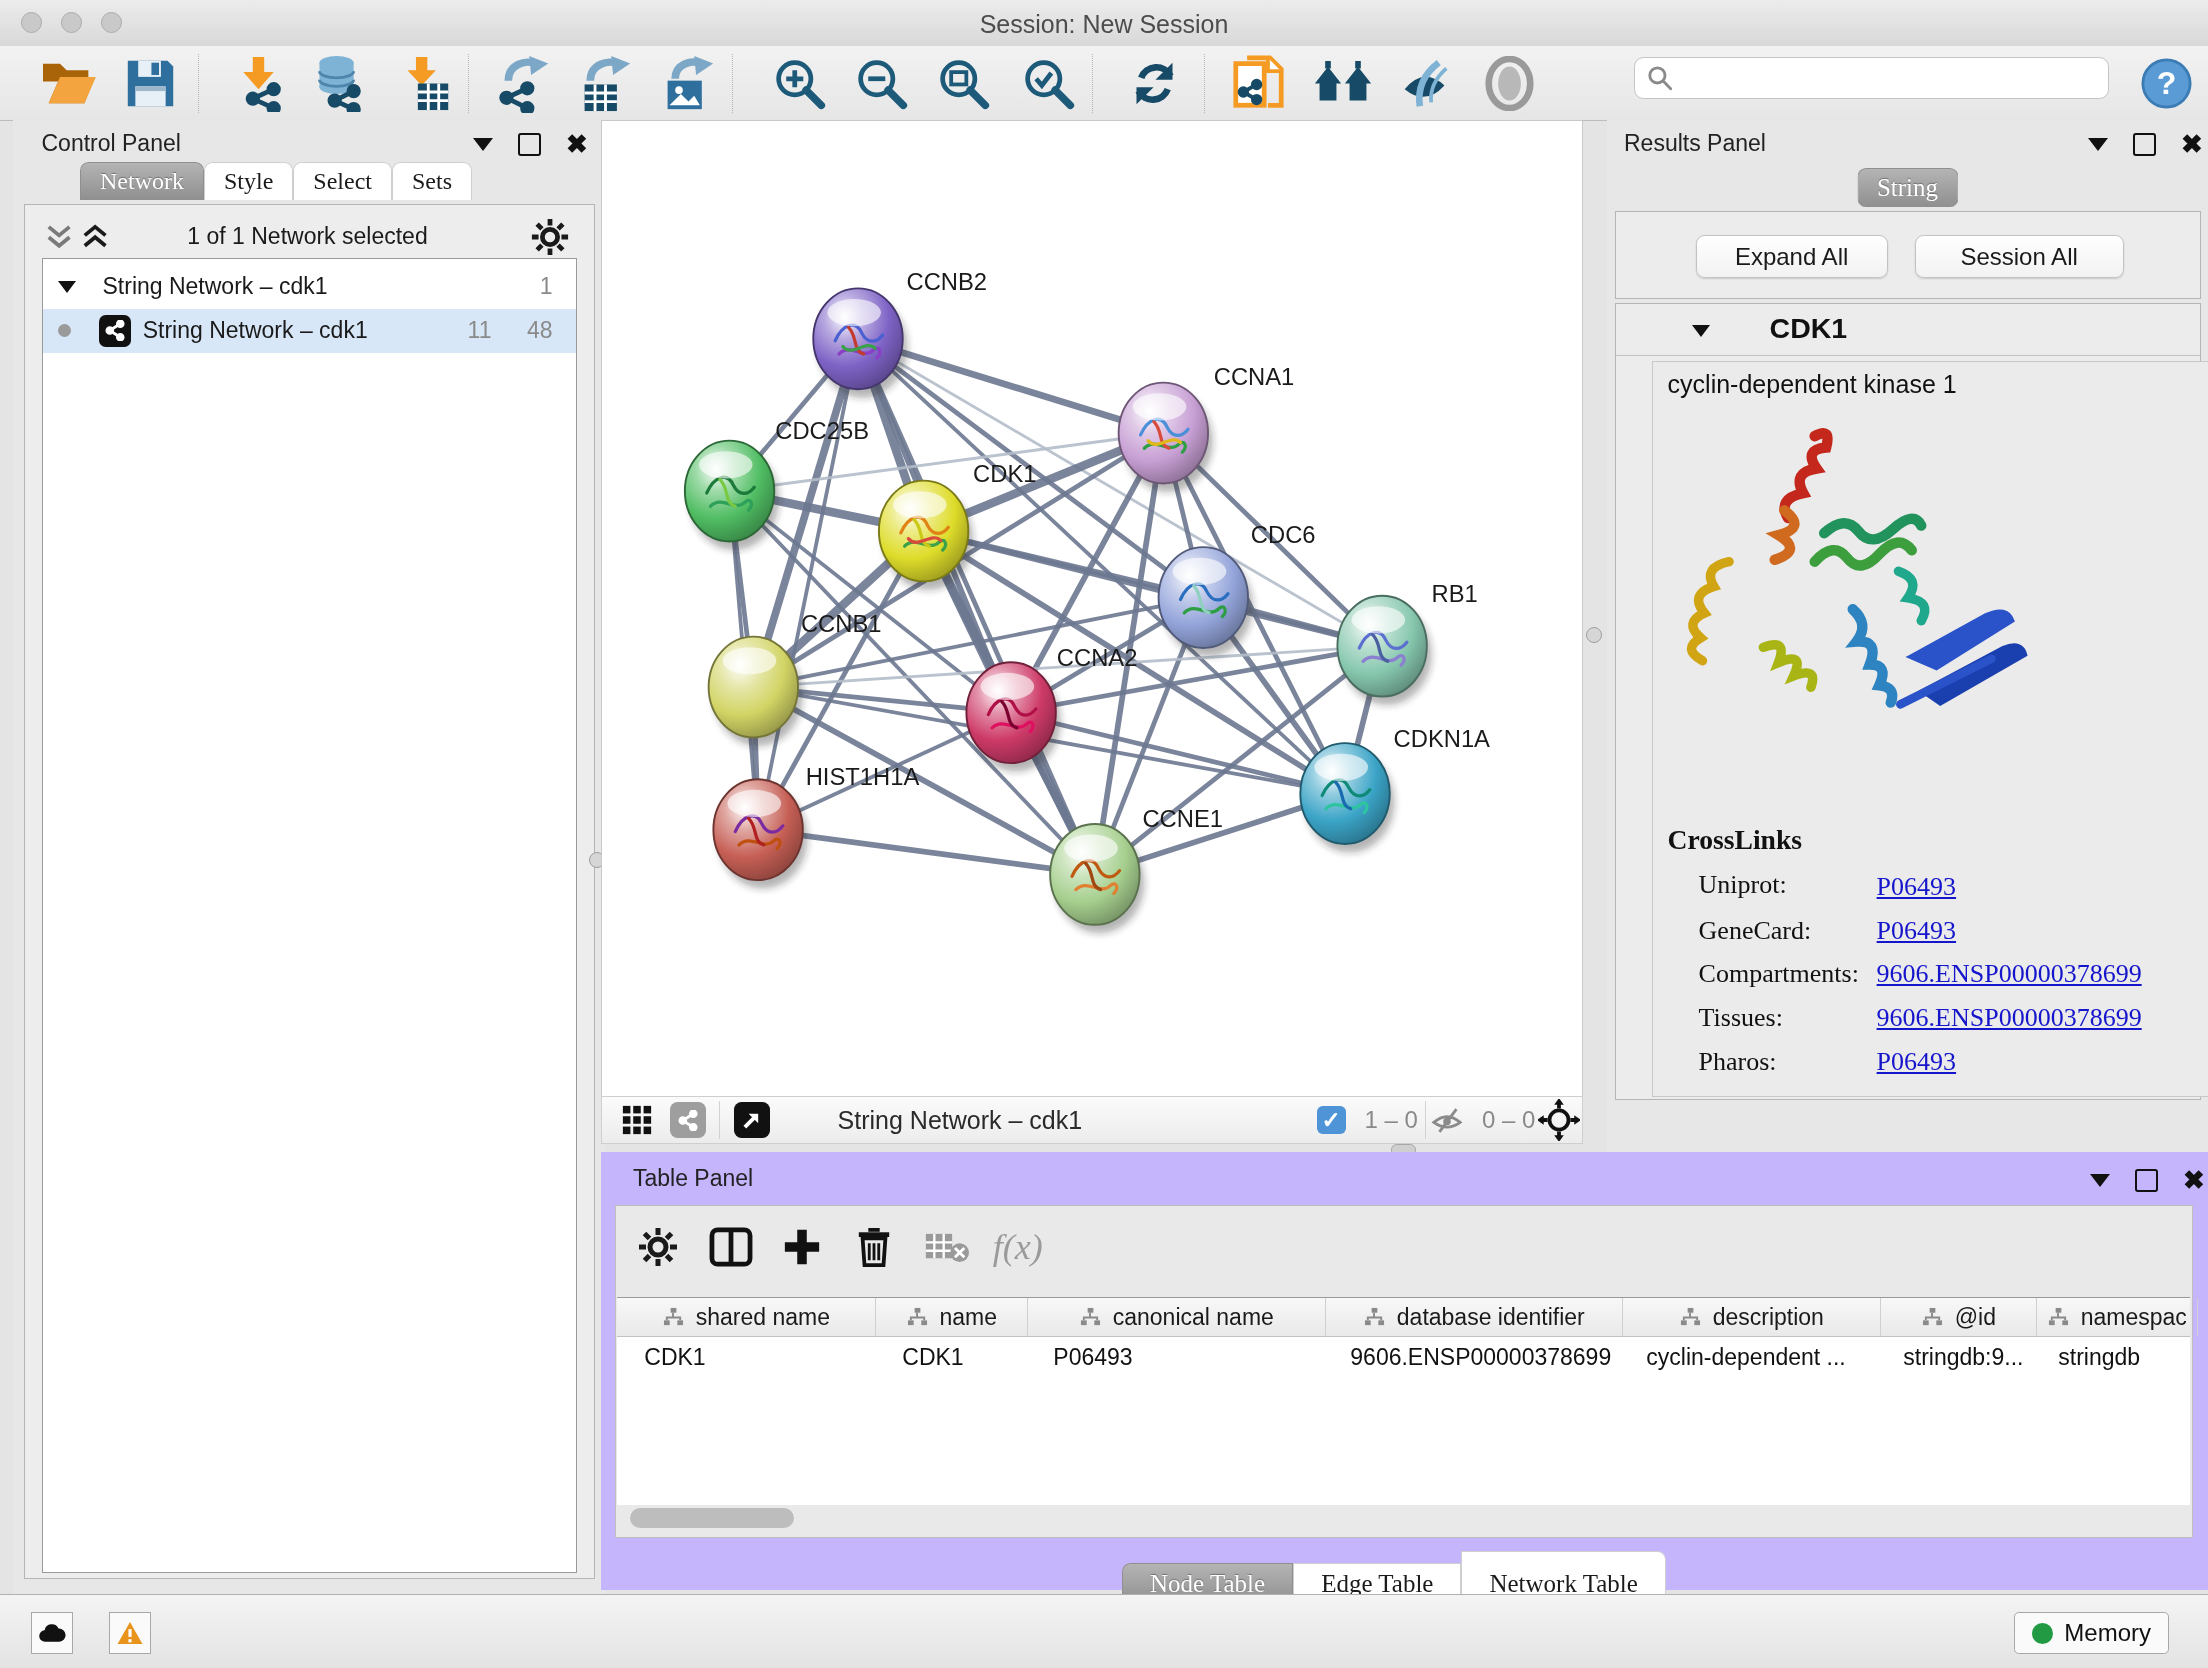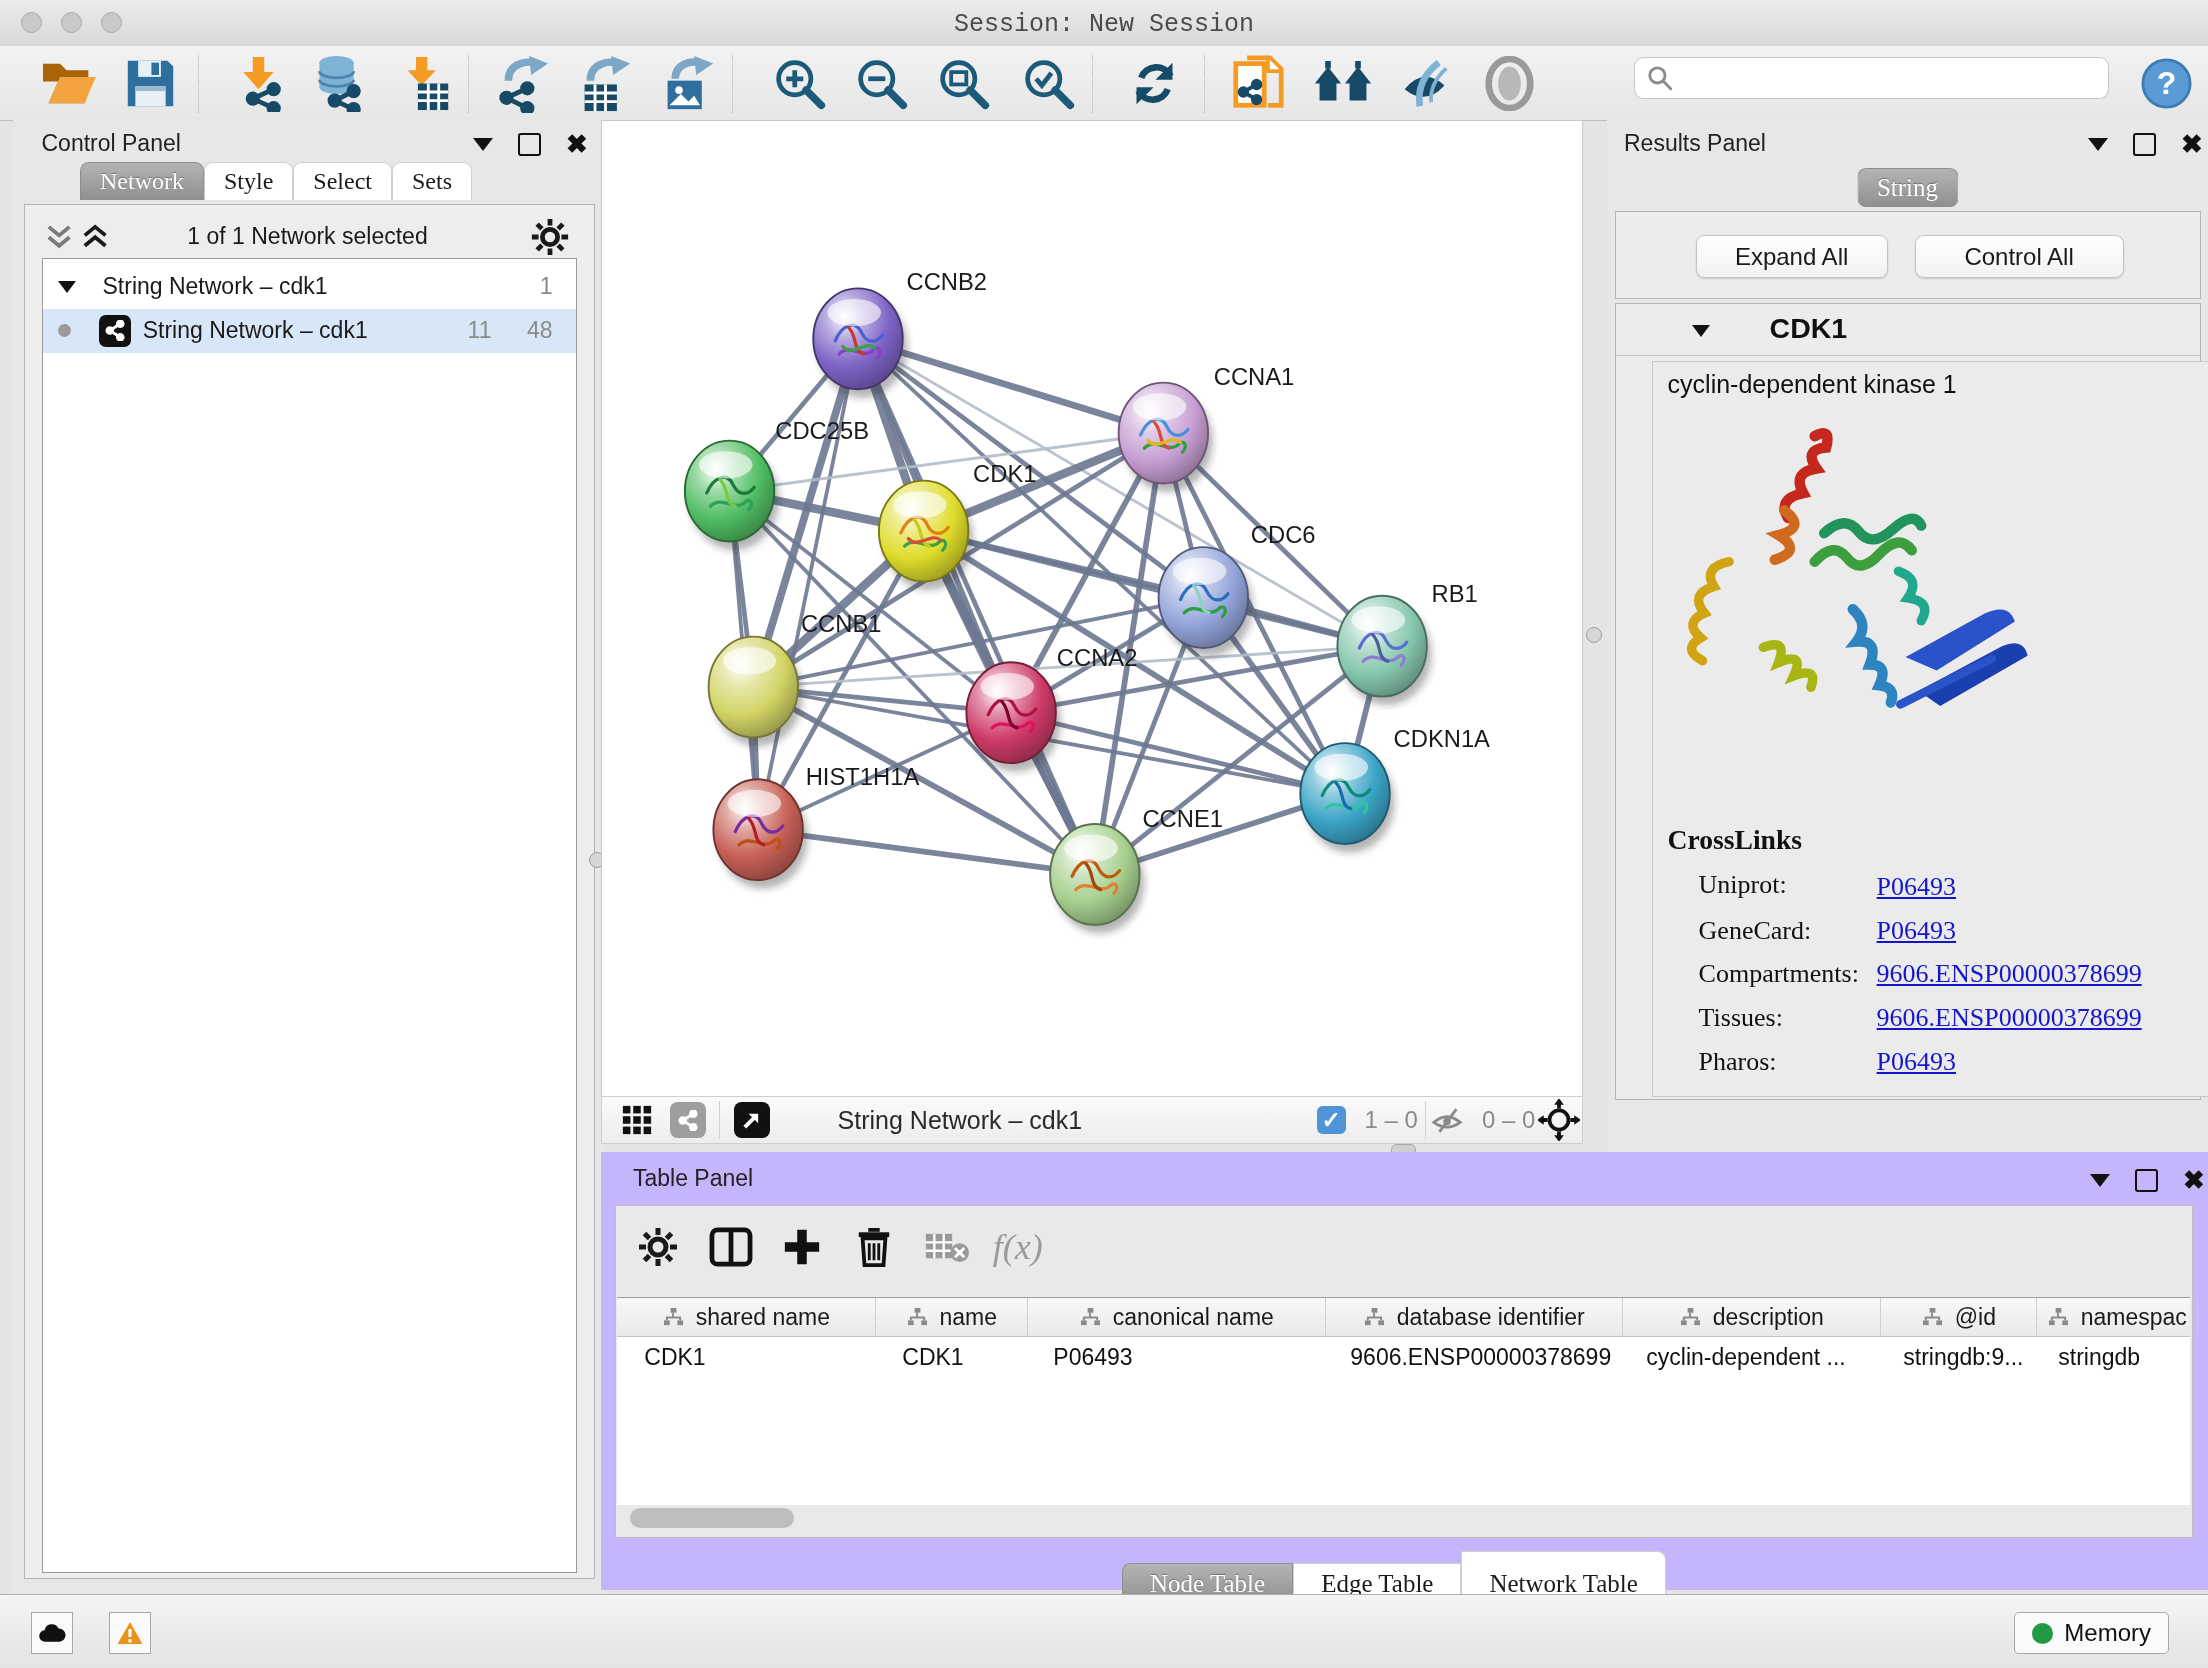--- a/index.html
+++ b/index.html
@@ -1,21 +1,21 @@
 <!DOCTYPE html>
 <html style="font-size:15px"><head>
 <meta charset="utf-8">
 <style>
   html,body{margin:0;padding:0;background:#cfcfcf;}
   #app{position:relative;width:2208px;height:1668px;background:#e4e4e4;font-family:"Liberation Sans",sans-serif;overflow:hidden;}
   .abs{position:absolute;}
   
   #titlebar{left:0;top:0;width:2208px;height:46px;background:linear-gradient(#ececec,#d8d8d8);border-bottom:1px solid #b0b0b0;}
   .tl{width:19px;height:19px;border-radius:50%;background:#c9c9c9;border:1px solid #ababab;top:12.4px;}
-  #win-title{width:100%;text-align:center;top:9.5px;font-size:25px;color:#4c4c4c;font-family:Liberation Mono, monospace;}
+  #win-title{width:100%;text-align:center;top:9.5px;font-size:25px;color:#4c4c4c;}
   
   #toolbar{left:0;top:46px;width:2208px;height:74px;background:linear-gradient(#f2f2f2,#e6e6e6);border-bottom:1px solid #bdbdbd;}
   .tbtn{position:absolute;top:6.7px;width:72px;height:61px;display:flex;align-items:center;justify-content:center;background:none;border:none;cursor:pointer;}
   .tsep{position:absolute;top:7.6px;width:0;height:59px;border-left:1.9px dotted #b5b5b5;}
   #search-wrap{left:1634px;top:11.4px;width:473px;height:40px;background:#fff;border:1px solid #c4c4c4;border-radius:9.5px;display:flex;align-items:center;}
   #search-input{border:none;outline:none;font-size:23px;flex:1;background:transparent;padding:0 7.6px;color:#333;}
   
   .ptitle{font-size:23px;color:#222;}
   .wbtns{position:absolute;display:flex;align-items:center;gap:25px;}
   .wb-collapse{width:0;height:0;border-left:10.5px solid transparent;border-right:10.5px solid transparent;border-top:13.3px solid #111;}
@@ -595,21 +595,21 @@
   <div id="results-panel" class="abs">
     <div class="abs ptitle" style="left:17px;top:9.5px">Results Panel</div>
     <div class="wbtns" style="left:481px;top:13.3px">
       <div class="wb-collapse"></div>
       <div class="wb-float"></div>
       <div class="wb-close">✖</div>
     </div>
     <div id="rp-tab" class="abs tab sel" style="border-radius:8.6px;font-size:25px">String</div>
     <div id="rp-box1" class="abs">
       <div class="btnw abs" style="left:80px;top:23px;width:190px">Expand All</div>
-      <div class="btnw abs" style="left:299px;top:23px;width:207px">Control All</div>
+      <div class="btnw abs" style="left:299px;top:23px;width:207px">Session All</div>
     </div>
     <div id="rp-box2" class="abs">
       <div class="tri-down abs" style="left:76px;top:21px"></div>
       <div class="abs" style="left:154px;top:7.6px;font-size:28.5px;font-weight:bold;color:#111">CDK1</div>
       <div class="abs" style="left:0;top:51px;width:584px;border-top:1px solid #c2c2c2"></div>
       <div id="rp-inner" class="abs">
         <div class="abs" style="left:15px;top:7.6px;font-size:25px;color:#111">cyclin-dependent kinase 1</div>
         <svg class="abs" style="left:19px;top:57px" width="371" height="352" viewBox="0 0 390 370">
           <g fill="none" stroke-linecap="round">
             <path d="M150 18 q18 -10 12 12 q-24 2 -10 22 q-26 4 -14 26 q-28 6 -16 26" stroke="#c4281c" stroke-width="11"></path>

